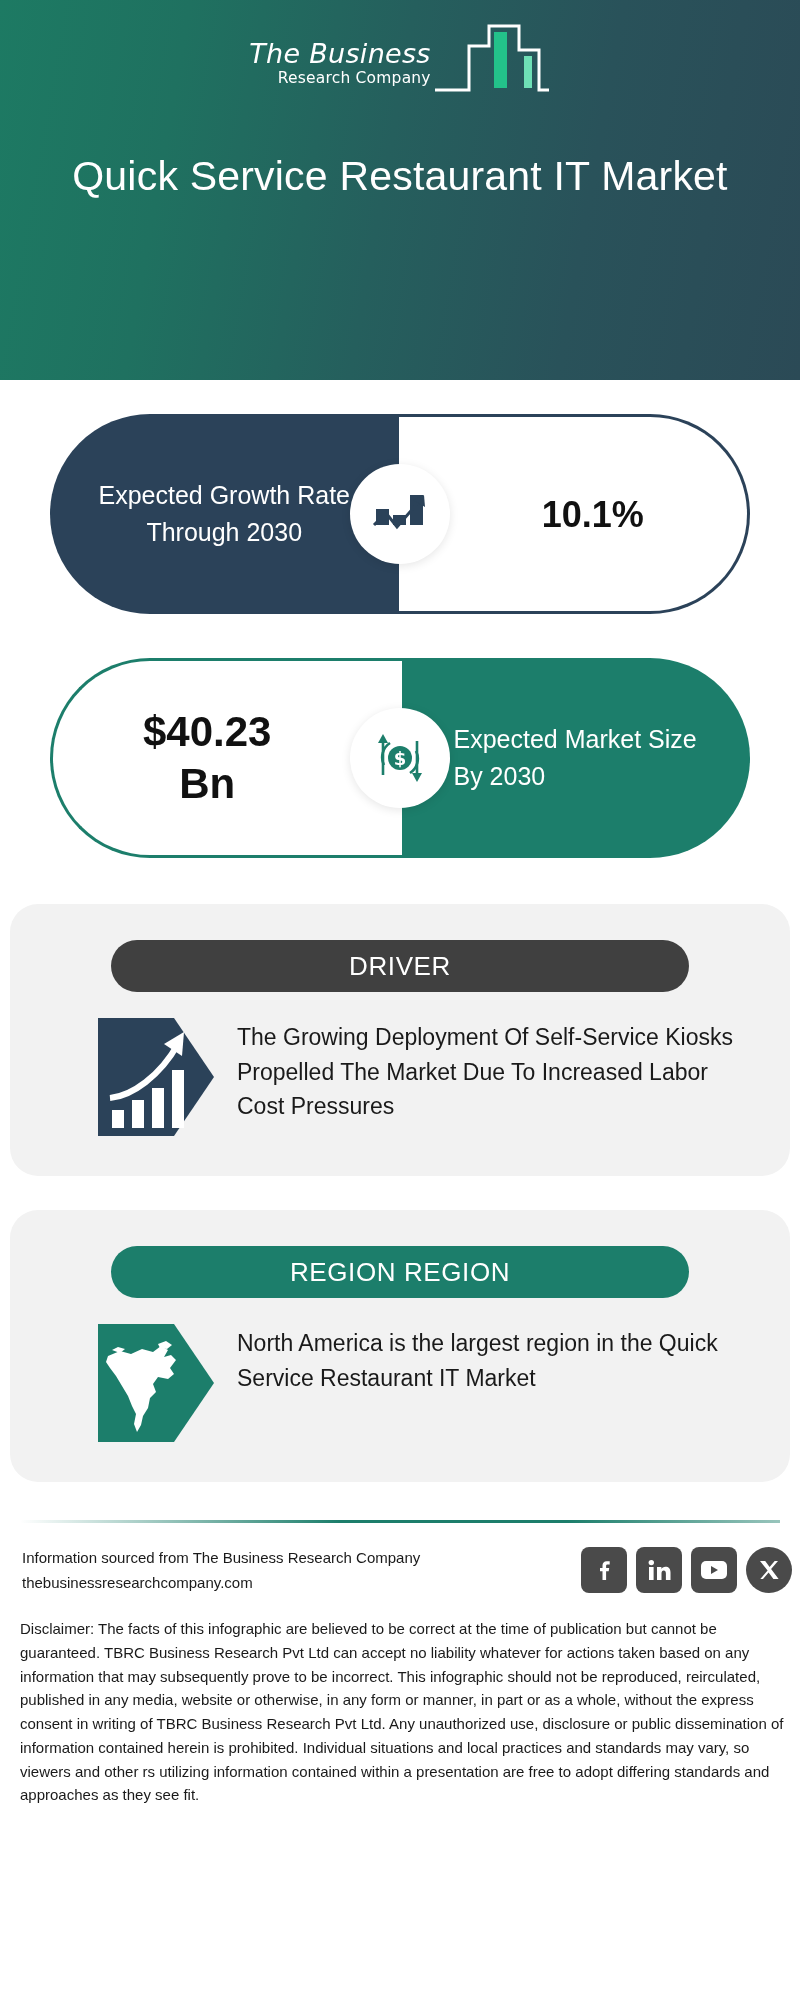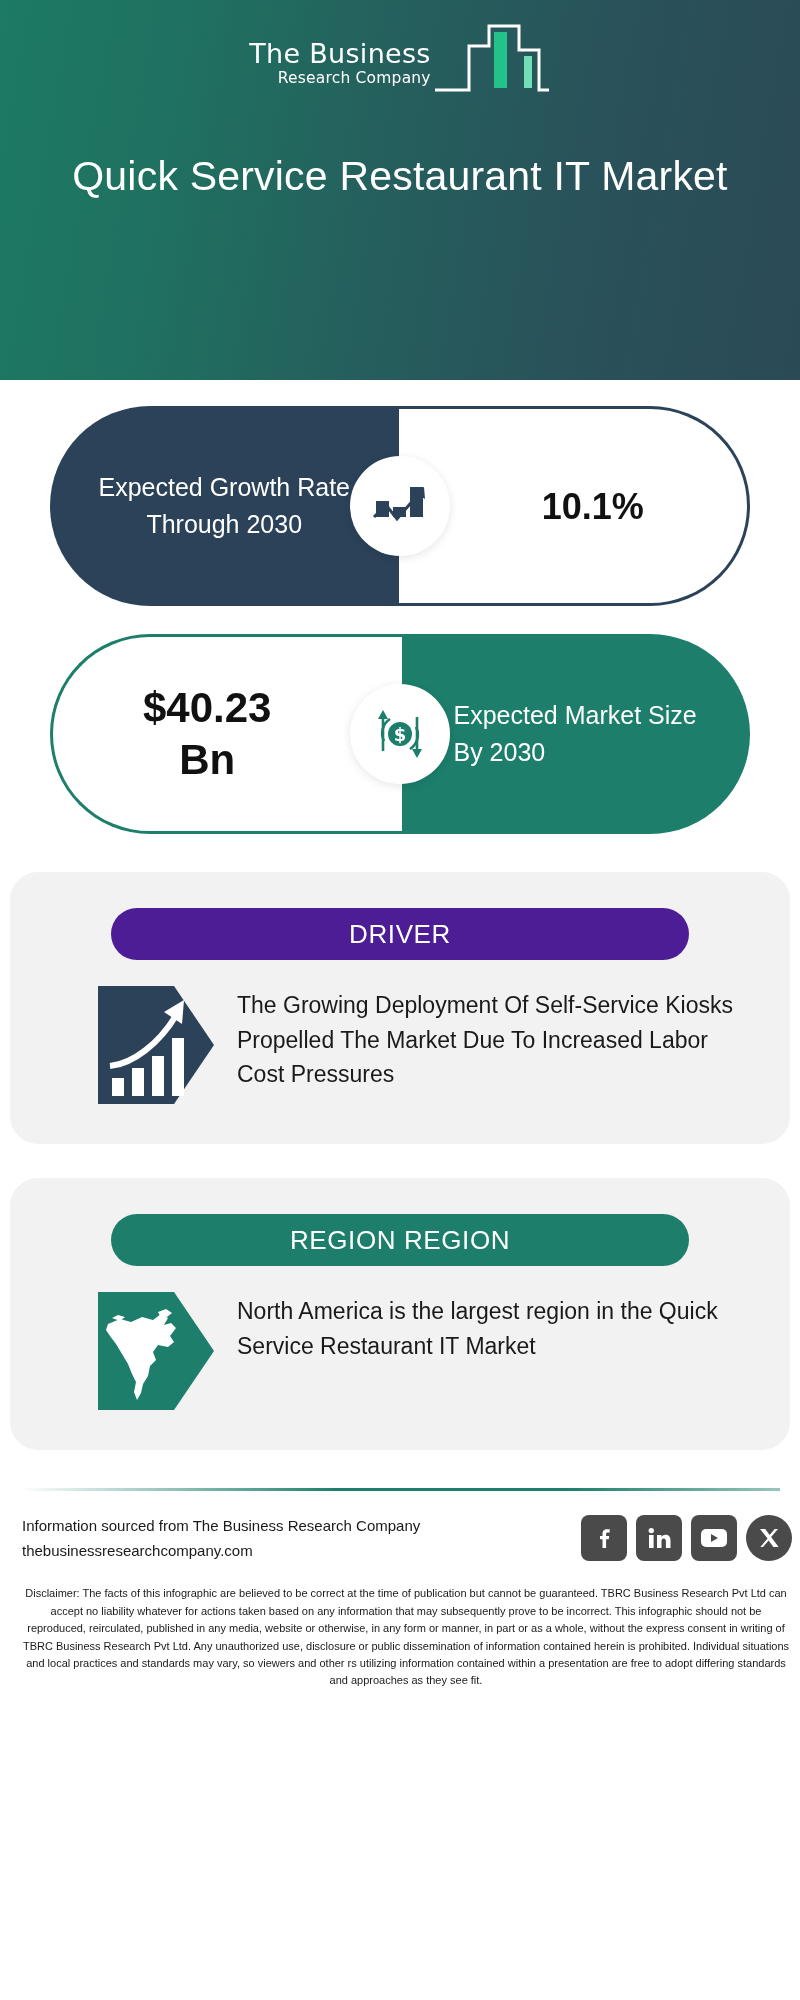--- a/index.html
+++ b/index.html
@@ -18,36 +18,37 @@
     position:relative;
   }
   .logo-wrap {
     position:absolute; left:0; right:0; top:20px;
     display:flex; justify-content:center; align-items:flex-end;
   }
   .logo-text { display:flex; flex-direction:column; align-items:flex-end; padding-bottom:14px; }
   .logo-line1 {
     color:#ffffff; font-size:27px; font-weight:400; letter-spacing:.3px; line-height:1.05;
     font-family:"DejaVu Sans", sans-serif;
+    font-style:italic;
   }
   .logo-line2 {
     color:#ffffff; font-size:15.5px; font-weight:400; letter-spacing:.2px; line-height:1.3;
     font-family:"DejaVu Sans", sans-serif;
   }
   .logo-mark { margin-left:2px; }
 
   .title {
     position:absolute; top:150px; left:60px; right:60px;
     text-align:center; color:#ffffff;
     font-size:41px; font-weight:400; line-height:1.30; letter-spacing:.2px;
   }
 
   
   .stat { position:relative; width:800px; }
-  .stat-inner { position:relative; margin:0 50px; height:200px; display:flex; }
+  .stat-inner { position:relative; margin:8px 50px; height:200px; display:flex; }
 
   .half { flex:1; position:relative; display:flex; align-items:center; }
 
   .panel-fill-navy { background:#2b4259; border-radius:100px 0 0 100px; }
   .panel-fill-teal { background:#1c7e6b; border-radius:0 100px 100px 0; }
 
   .panel-outline-navy {
     border:3px solid #2b4259; border-left:none;
     border-radius:0 100px 100px 0; background:#fff;
   }
@@ -75,21 +76,21 @@
   
   .section {
     margin:0 10px; background:#f2f2f2; border-radius:28px;
     padding:36px 0 40px 0; position:relative;
   }
   .pill {
     margin:0 auto; width:578px; height:52px; border-radius:26px;
     display:flex; align-items:center; justify-content:center;
     color:#ffffff; font-size:26px; letter-spacing:.6px;
   }
-  .pill-navy { background:#4c1d95; }
+  .pill-navy { background:#404040; }
   .pill-teal { background:#1c7e6b; }
 
   .sec-body { display:flex; align-items:flex-start; padding:26px 40px 0 88px; }
   .pent { width:116px; height:118px; flex:0 0 116px; position:relative; }
   .sec-text {
     margin-left:23px; color:#1a1a1a;
     font-size:23px; line-height:1.50; font-weight:400; padding-top:2px;
   }
 
   
@@ -101,22 +102,22 @@
     display:flex; align-items:center; justify-content:space-between;
     padding:22px 8px 0 22px;
   }
   .foot-text { color:#1a1a1a; font-size:15px; line-height:1.68; }
   .socials { display:flex; gap:9px; align-items:center; }
   .soc { width:46px; height:46px; border-radius:8px; background:#4a4a4a;
          display:flex; align-items:center; justify-content:center; }
   .soc.circle { border-radius:50%; }
 
   .disclaimer {
-    padding:22px 8px 0 20px; text-align:center;
-    color:#1a1a1a; font-size:11px; line-height:1.58;
+    padding:22px 8px 0 20px; 
+    color:#1a1a1a; font-size:15px; line-height:1.58;
     font-family:"Liberation Sans", sans-serif;
   }
 </style>
 </head>
 <body>
 
 <div class="header">
 
   <div class="logo-wrap">
     <div class="logo-text">

